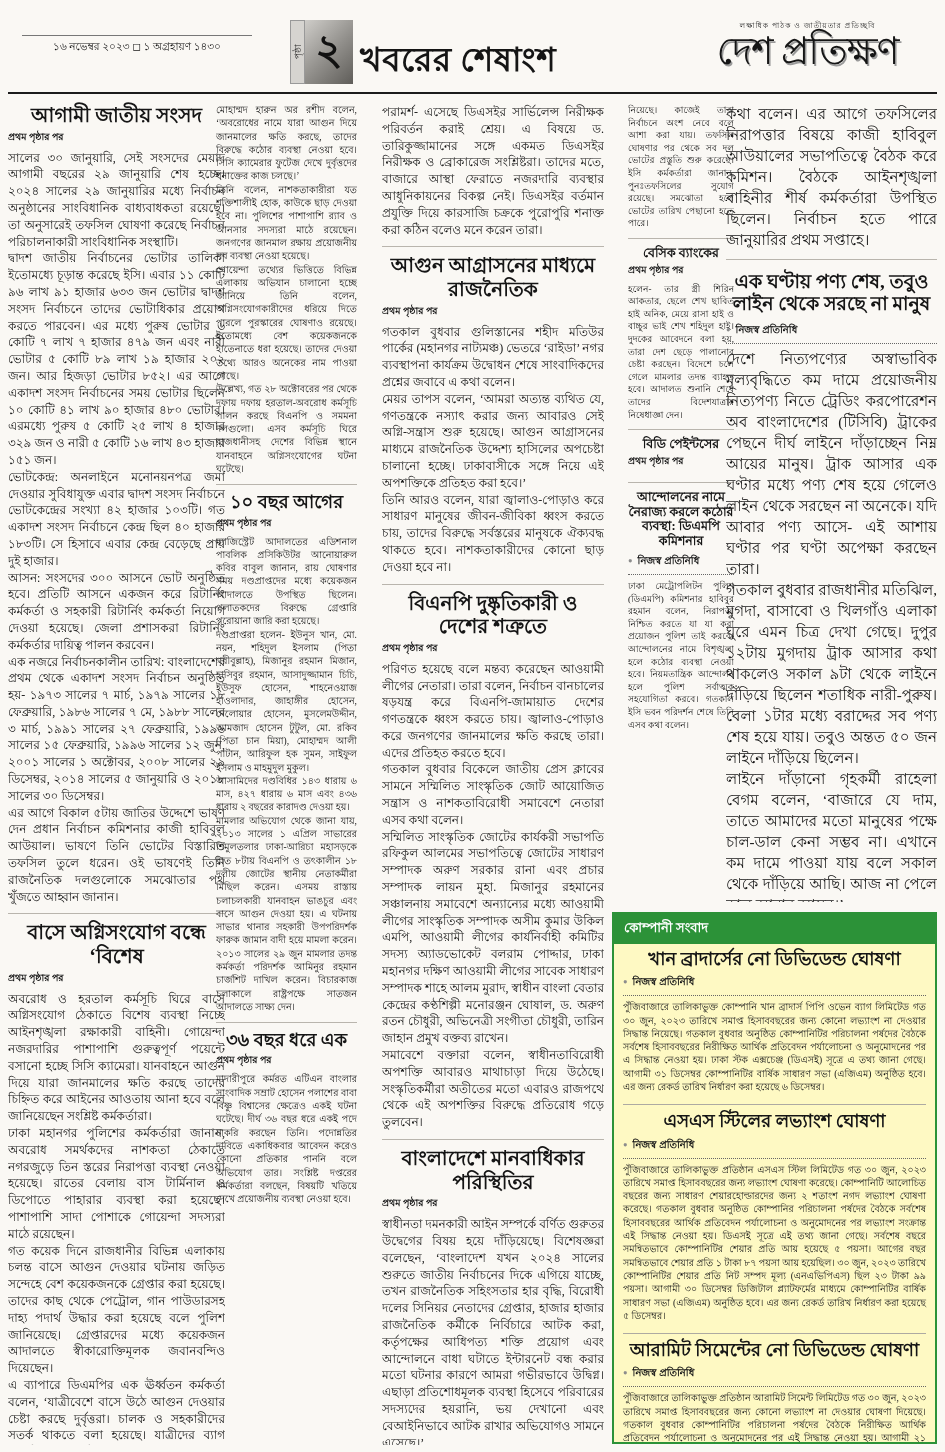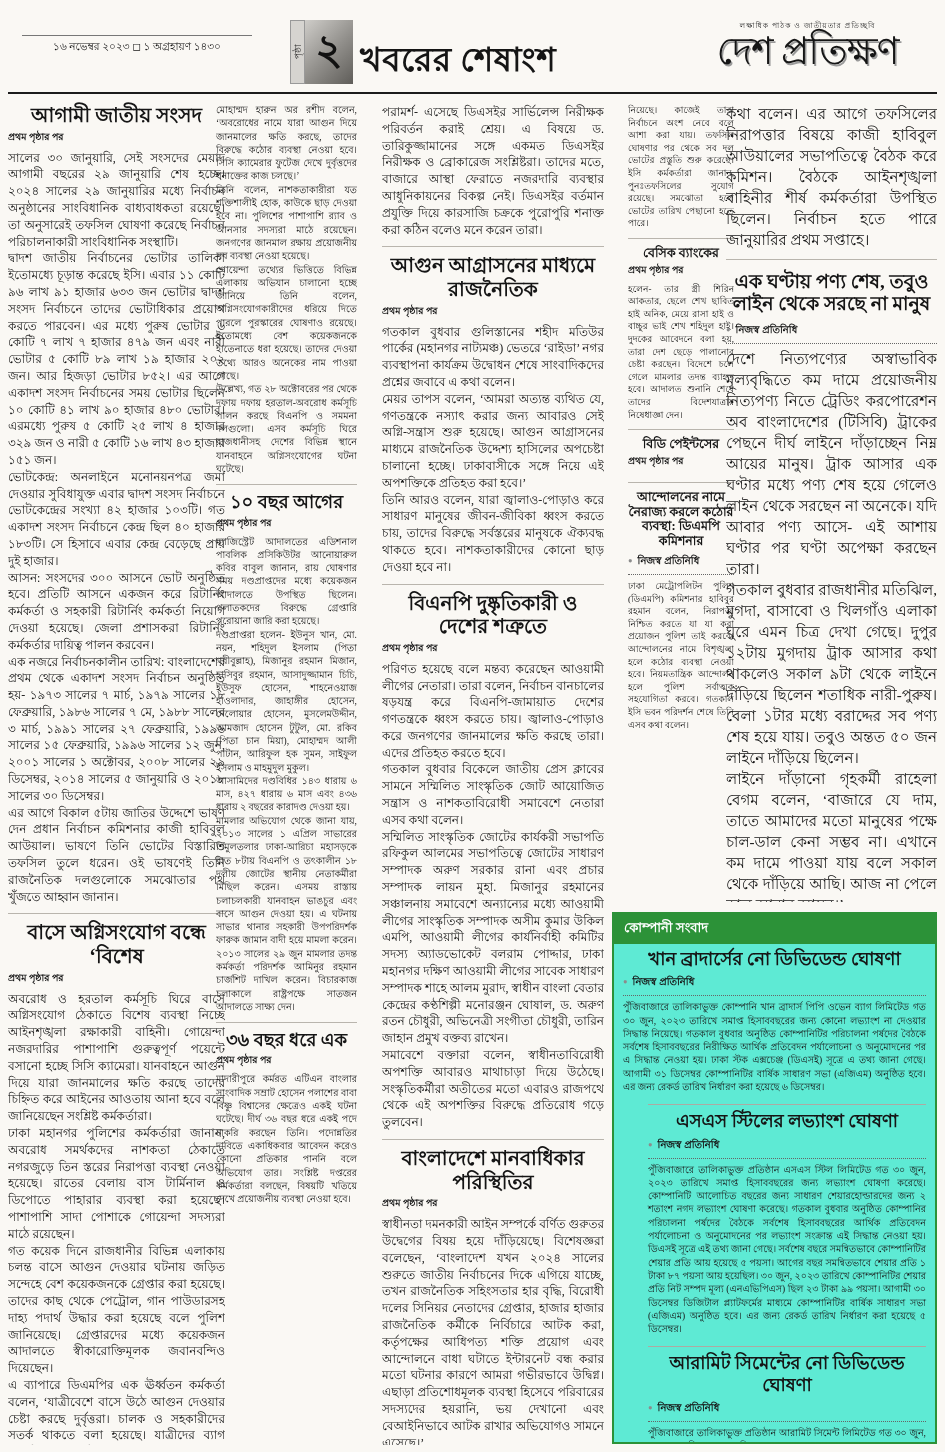--- a/index.html
+++ b/index.html
@@ -43,26 +43,26 @@
   .continued { font-size:9.5px; font-weight:bold; margin:2px 0 5px; }
   .byline { font-size:10px; font-weight:bold; border-bottom:1px dotted #666; padding:2px 0 4px; margin-bottom:5px;
             font-family:"Liberation Sans",sans-serif; }
   .bullet::before { content:"●"; color:#8c8c8c; font-size:7.5px; margin-right:5px; vertical-align:1px; }
   .bodytext { font-size:12px; line-height:1.4; text-align:justify; white-space:pre-line; }
   .c2 .bodytext { font-size:9.5px; }
   .c4 .bodytext { font-size:9px; }
   .c5 .bodytext { font-size:15px; }
   
   .company-box { position:absolute; left:612px; top:912px; width:325px; height:532px;
-                 border:2px solid var(--green); background:#5eead4; overflow:hidden; }
+                 border:2px solid var(--green); background:#fef9c3; overflow:hidden; }
   .company-header { background:var(--green); color:#fff; font-weight:bold; font-size:13px;
                     padding:4px 10px 5px; font-family:"Liberation Sans",sans-serif; }
   .company-items { padding:2px 9px 6px; }
   .company-items .article { padding:3px 0 7px; }
-  .company-items .article + .article { border-top:1px solid #adaaa2; margin-top:3px; padding-top:6px;margin-left:25px; }
+  .company-items .article + .article { border-top:1px solid #adaaa2; margin-top:3px; padding-top:6px; }
   .company-items .headline { font-size:18px; }
   .company-items .bodytext { font-size:9.5px; }
 </style>
 </head>
 <body>
 
 <div class="page">
 
   <header class="masthead">
     <div class="mh-left">

